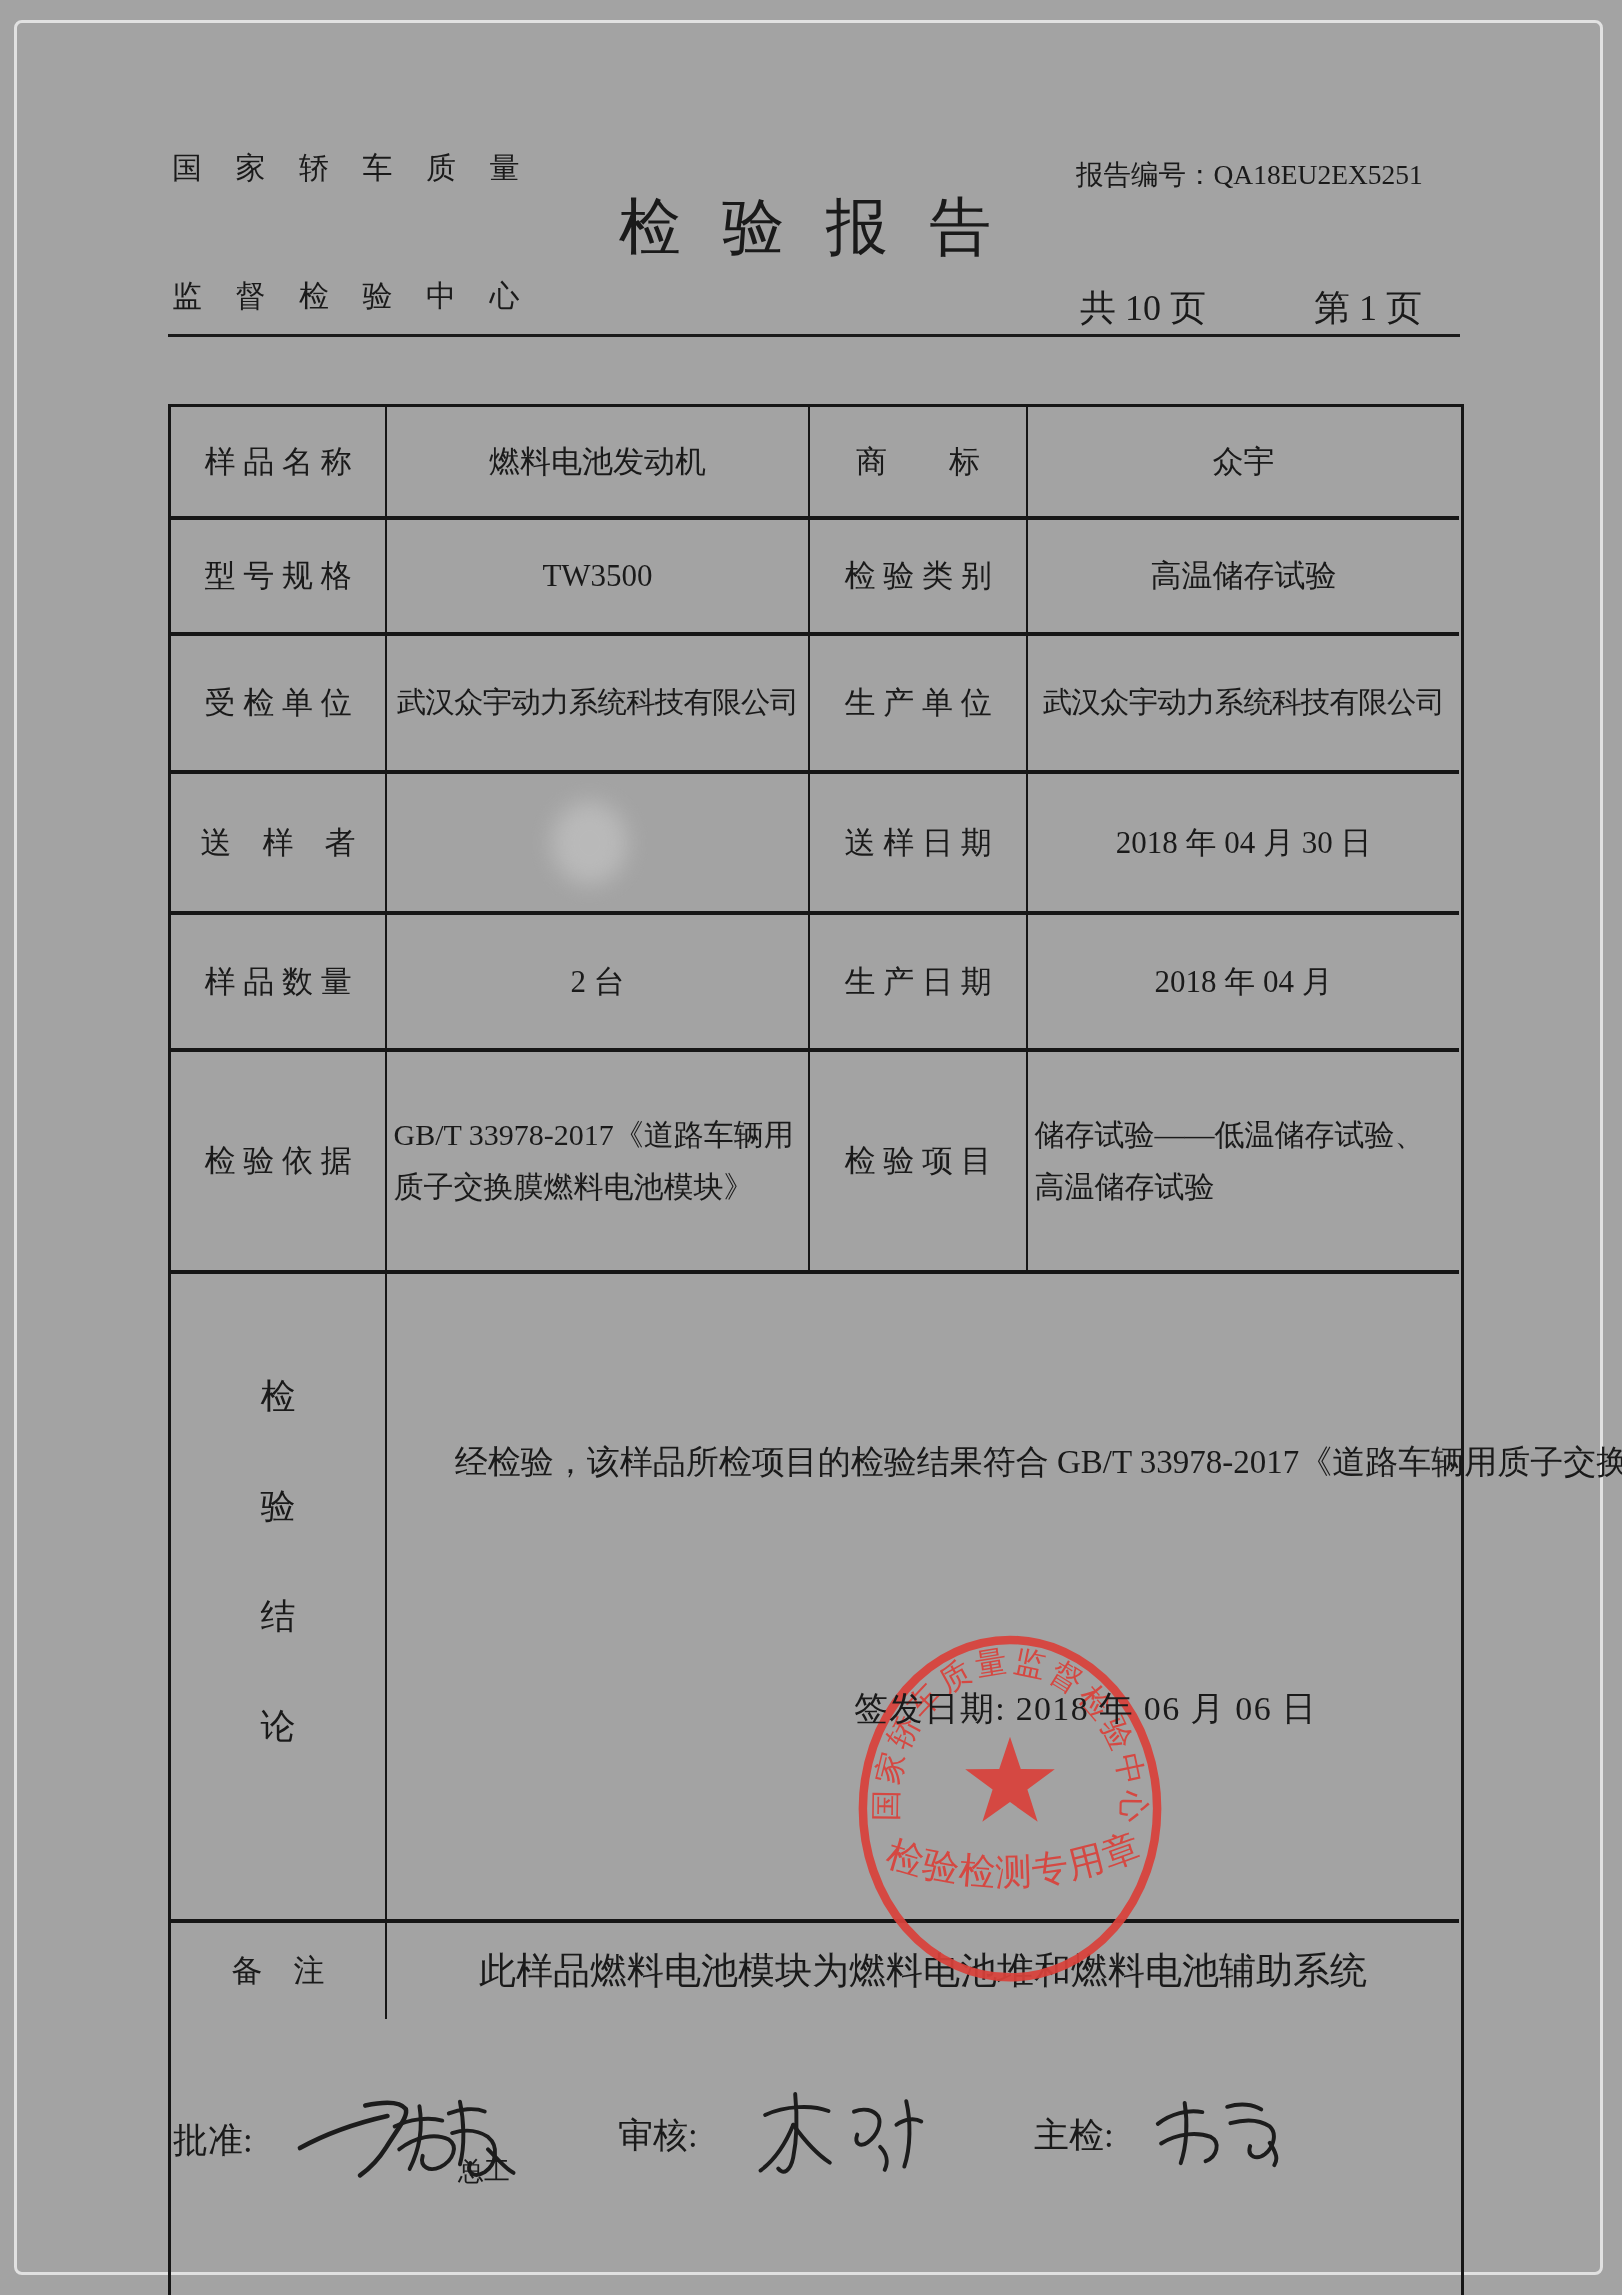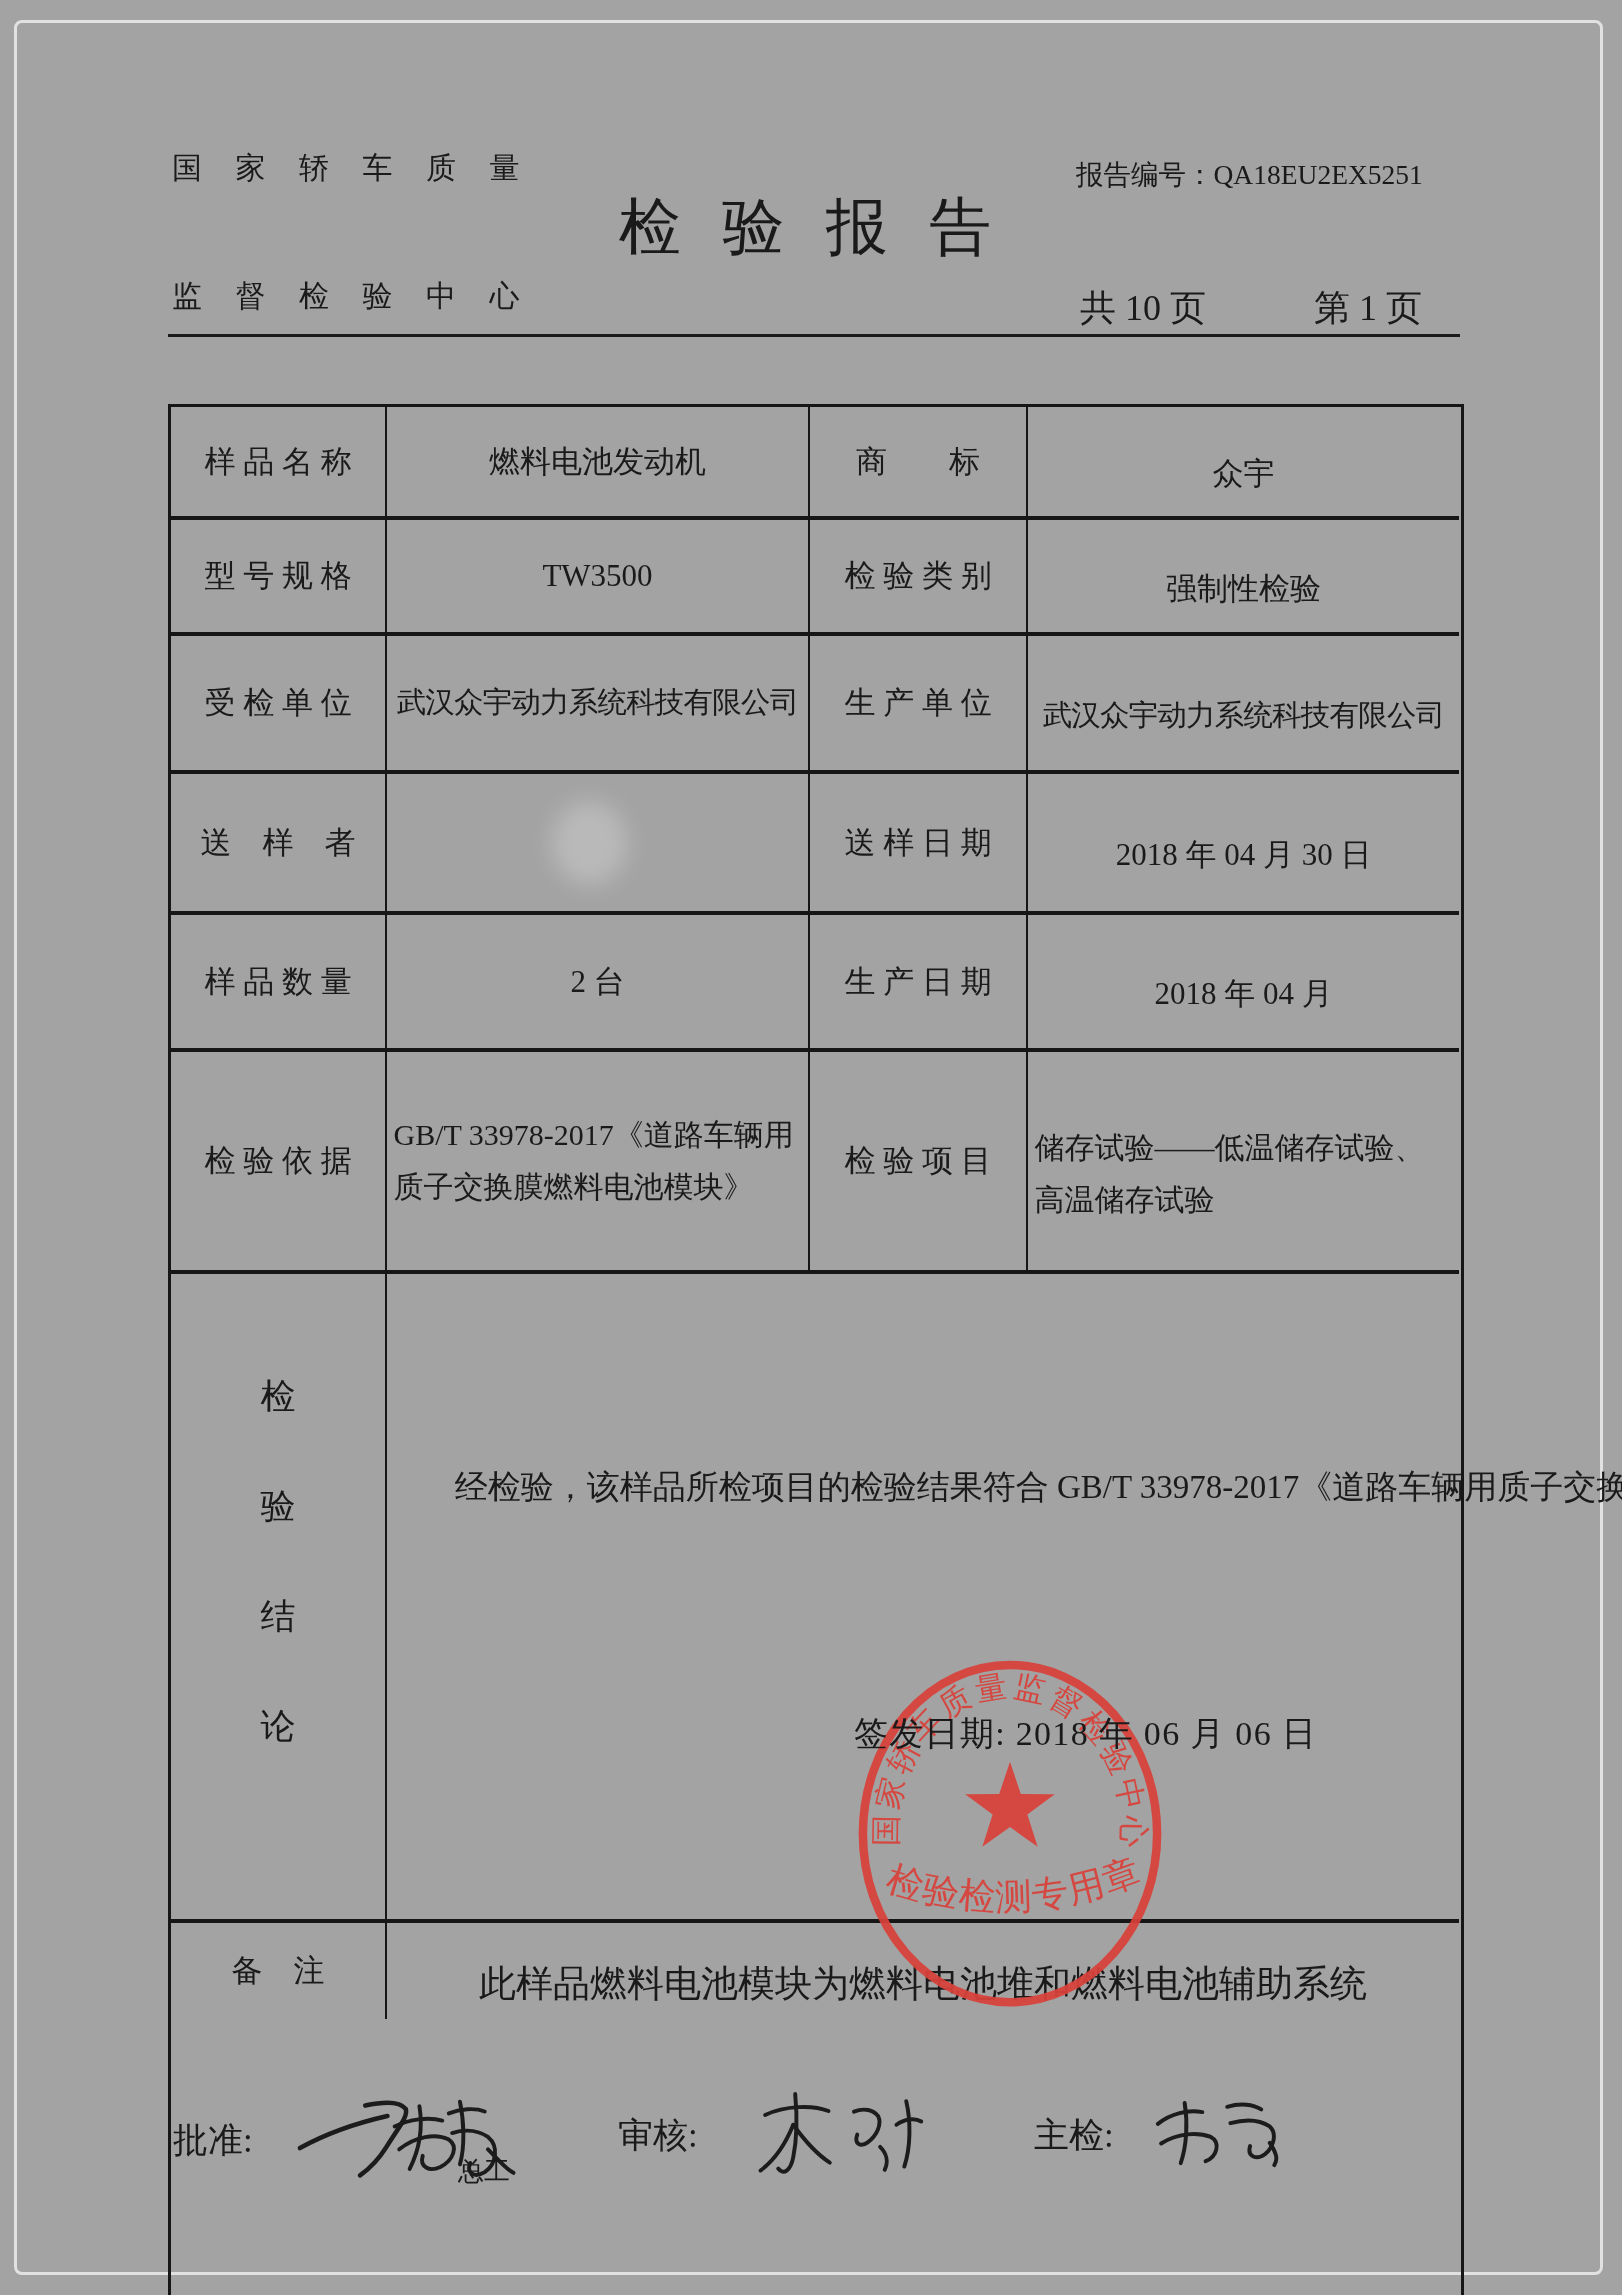--- a/index.html
+++ b/index.html
@@ -17,21 +17,21 @@
   .pages-line{position:absolute;left:1080px;top:284px;font-size:36px;display:flex;gap:108px;white-space:pre;}
   .hrule{position:absolute;left:168px;top:334px;width:1292px;height:3.3px;background:#1a1a1a;}
   
   .tbl{position:absolute;left:168px;top:404px;width:1296px;height:1926px;box-sizing:border-box;
        border:3.9px solid #161616;display:grid;
        grid-template-columns:216px 423px 218px 431px;
        grid-template-rows:113px 116px 138px 141px 137px 222px 649px 96px;}
   .cell{box-sizing:border-box;border-right:2.6px solid #161616;border-bottom:4.6px solid #161616;
         display:flex;align-items:center;justify-content:center;font-size:31px;white-space:pre;
         overflow:visible;}
-  .cell.lastcol{border-right:none;margin-top:25px;}
+  .cell.lastcol{border-right:none;}
   .cell.lastrow{border-bottom:none;}
   .tight{font-size:29.4px;letter-spacing:-0.7px;white-space:nowrap;}
   .leftal{justify-content:flex-start;text-align:left;white-space:normal;
           font-size:30px;line-height:1.72;padding:0 6.5px;}
   .span3{grid-column:2 / span 3;}
   .vlabel{flex-direction:column;justify-content:flex-start;padding-top:105px;gap:75px;font-size:35px;}
   .vlabel span{line-height:1;}
   .concl-cell{position:relative;display:block;}
   .concl-text{position:absolute;left:13.7px;top:148px;width:1047px;font-size:33px;
               line-height:80px;text-indent:54px;margin:0;text-align:justify;}
@@ -68,21 +68,21 @@
   <div class="tbl">
 
     <div class="cell">样 品 名 称</div>
     <div class="cell">燃料电池发动机</div>
     <div class="cell">商　　标</div>
     <div class="cell lastcol">众宇</div>
 
     <div class="cell">型 号 规 格</div>
     <div class="cell">TW3500</div>
     <div class="cell">检 验 类 别</div>
-    <div class="cell lastcol">强制性检验</div>
+    <div class="cell lastcol">高温储存试验</div>
 
     <div class="cell">受 检 单 位</div>
     <div class="cell tight">武汉众宇动力系统科技有限公司</div>
     <div class="cell">生 产 单 位</div>
     <div class="cell lastcol tight">武汉众宇动力系统科技有限公司</div>
 
     <div class="cell">送　样　者</div>
     <div class="cell">
       <div class="blur-blob"></div>
     </div>

